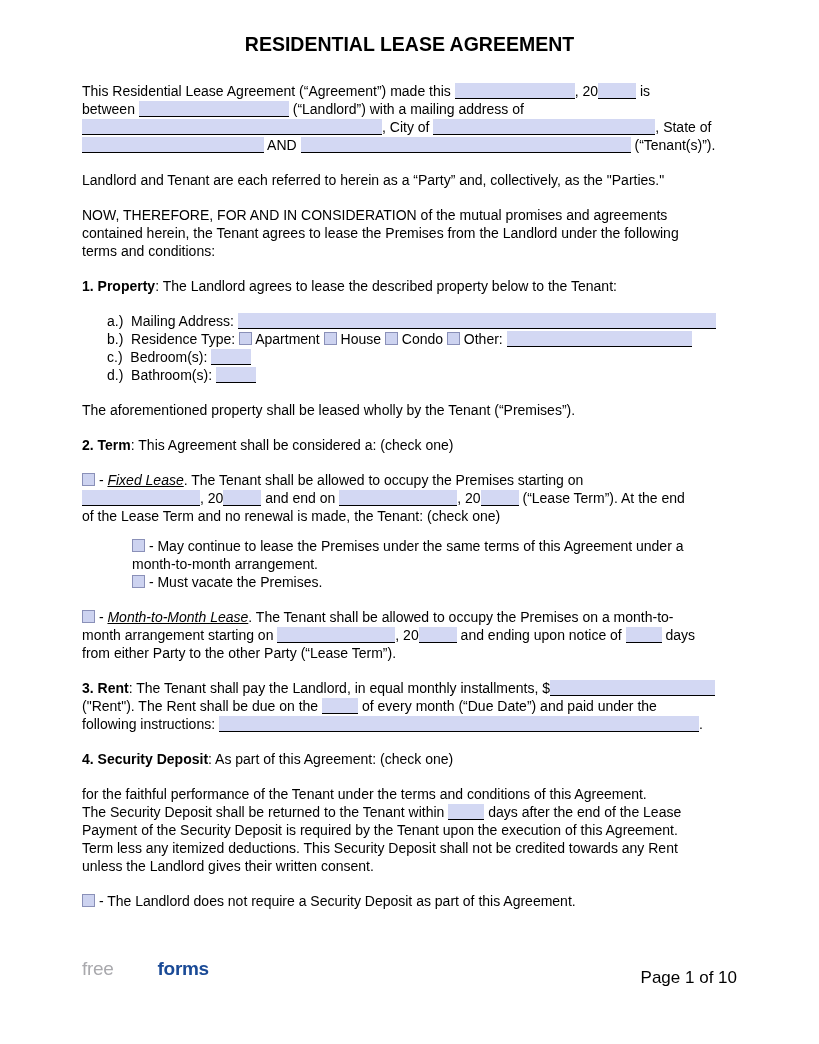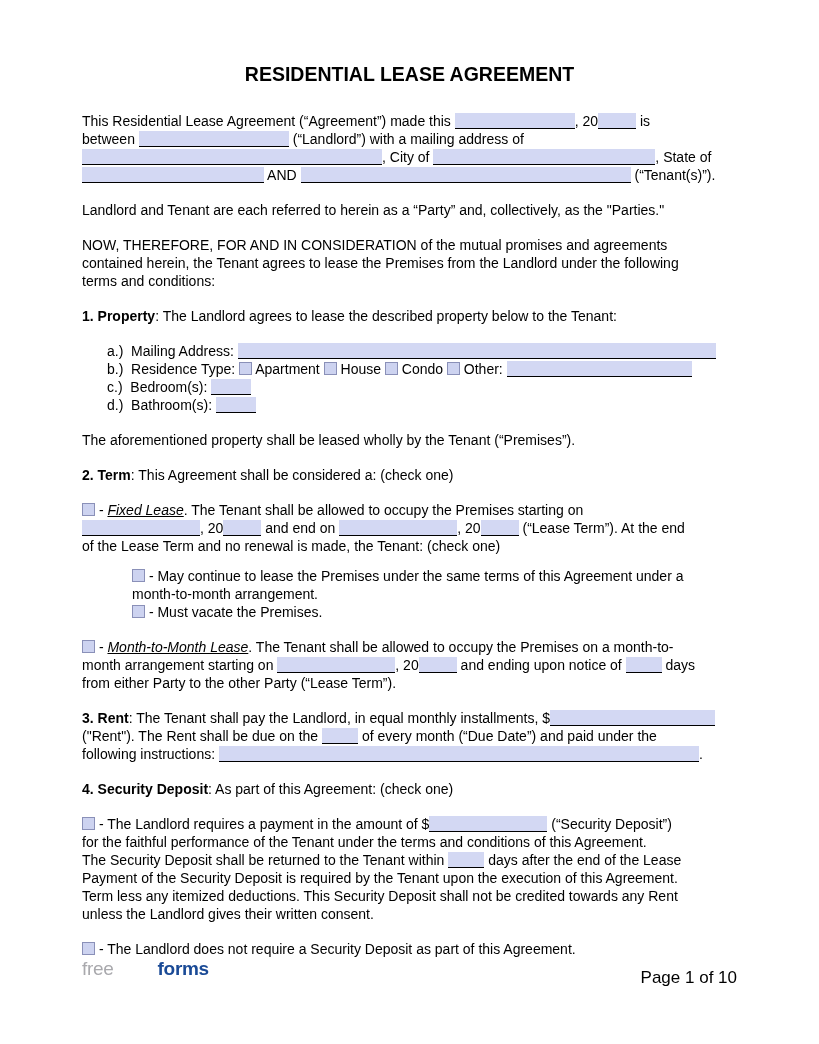--- a/index.html
+++ b/index.html
@@ -7,21 +7,21 @@
     position: relative;
     width: 819px;
     height: 1044px;
     background: #fff;
     font-family: "Liberation Sans", sans-serif;
     font-size: 14px;
     line-height: 18px;
     color: #000;
     overflow: hidden;
     box-sizing: border-box;
-    padding-top: 62px;
+    padding-top: 32px;
   }
   .content { padding: 0 82px; }
   .title {
     margin: 0 0 26px 0;
     font-size: 19.5px;
     line-height: 24px;
     font-weight: bold;
     text-align: center;
   }
   .para { margin: 17px 0; }
@@ -139,21 +139,20 @@
         <div class="line"><span class="bold">3. Rent</span><span class="txt">: The Tenant shall pay the Landlord, in equal monthly installments, $</span><span class="field" style="width: 165px;"></span></div>
         <div class="line"><span class="txt">("Rent"). The Rent shall be due on the </span><span class="field" style="width: 36px;"></span><span class="txt"> of every month (“Due Date”) and paid under the</span></div>
         <div class="line"><span class="txt">following instructions: </span><span class="field" style="width: 480px;"></span><span class="txt">.</span></div>
       </div>
 
     <div class="para">
         <div class="line"><span class="bold">4. Security Deposit</span><span class="txt">: As part of this Agreement: (check one)</span></div>
       </div>
 
     <div class="para">
-        <div class="line"><span class="cbx"></span><span class="txt"> - The Landlord requires a payment in the amount of $</span><span class="field" style="width: 118px;"></span><span class="txt"> (“Security Deposit”)</span></div>
         <div class="line"><span class="txt">for the faithful performance of the Tenant under the terms and conditions of this Agreement.</span></div>
         <div class="line"><span class="txt">The Security Deposit shall be returned to the Tenant within </span><span class="field" style="width: 36px;"></span><span class="txt"> days after the end of the Lease</span></div>
         <div class="line"><span class="txt">Payment of the Security Deposit is required by the Tenant upon the execution of this Agreement.</span></div>
         <div class="line"><span class="txt">Term less any itemized deductions. This Security Deposit shall not be credited towards any Rent</span></div>
         <div class="line"><span class="txt">unless the Landlord gives their written consent.</span></div>
       </div>
 
     <div class="para">
         <div class="line"><span class="cbx"></span><span class="txt"> - The Landlord does not require a Security Deposit as part of this Agreement.</span></div>
       </div>

